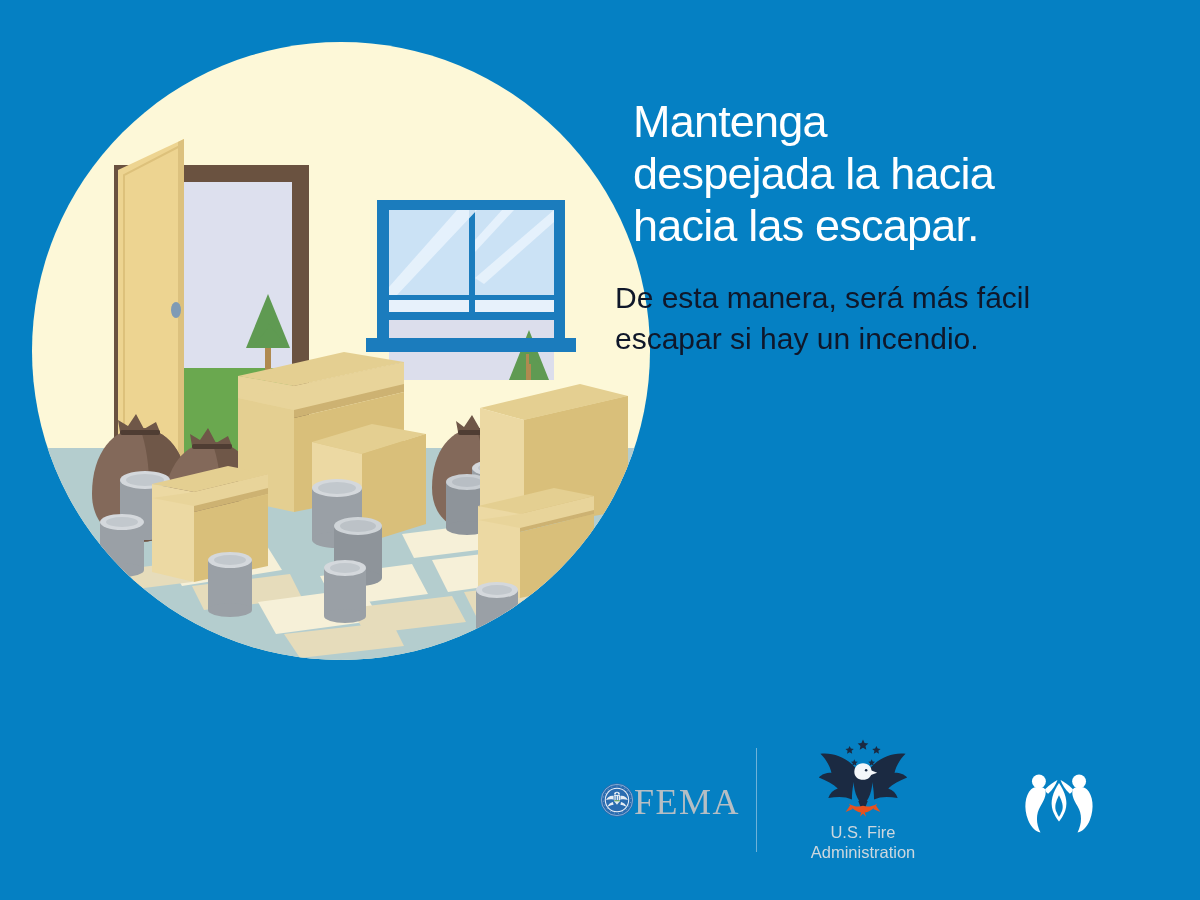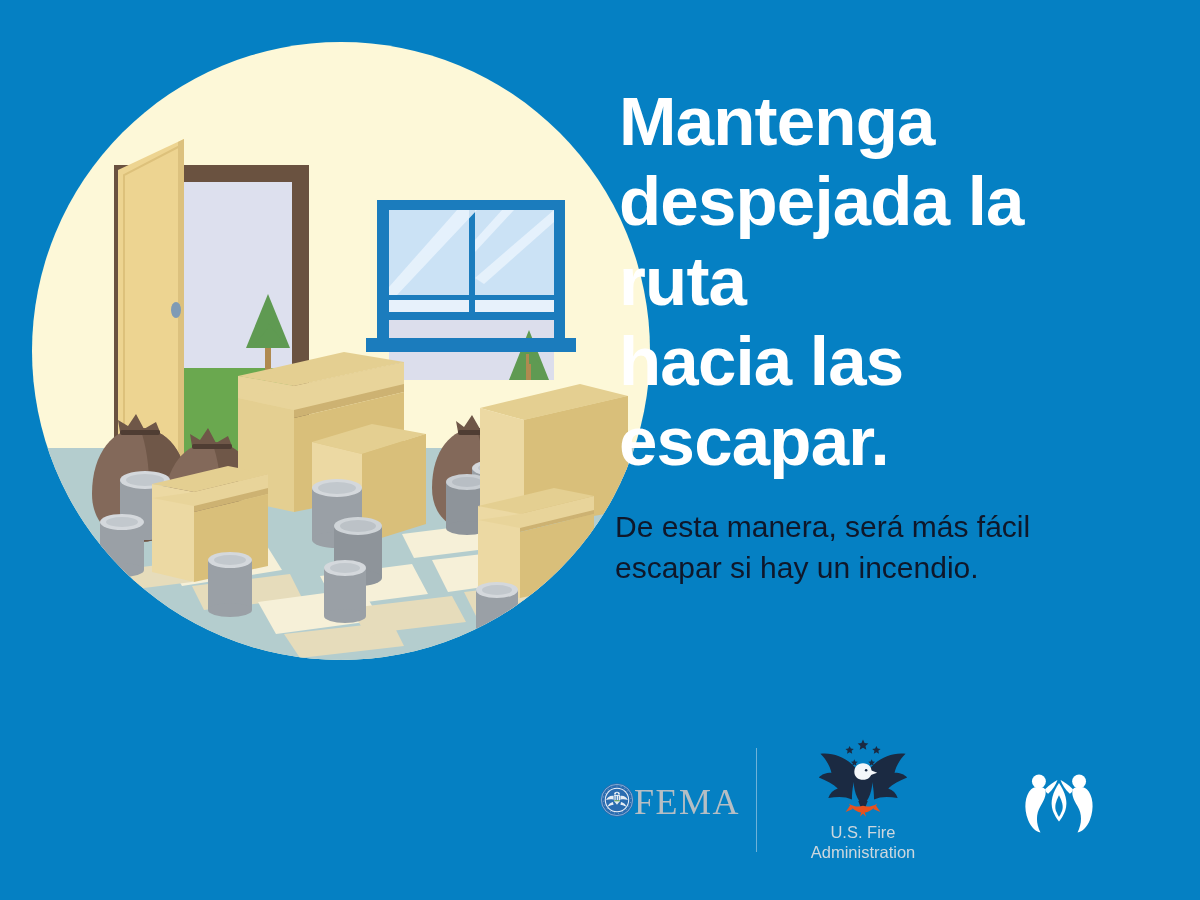--- a/index.html
+++ b/index.html
@@ -29,25 +29,25 @@
   #illustration svg { display: block; width: 100%; height: 100%; }
 
   
   #copy {
     position: absolute;
     left: 615px;
     top: 78px;
     width: 540px;
   }
   #headline {
-    margin: 4px;
+    margin: 18px;
     color: #ffffff;
     font-family: "Liberation Sans", sans-serif;
-    font-weight: bold;
-    font-size: 69px;
+    font-weight: normal;
+    font-size: 45px;
     line-height: 1.16;
     letter-spacing: -0.8px;
   }
   #subhead {
     margin: 24px 0 0 0;
     color: #0f172a;
     font-family: "Liberation Sans", sans-serif;
     font-weight: normal;
     font-size: 30px;
     line-height: 1.37;
@@ -352,21 +352,21 @@
           </g>
         </g>
 
       </g>
     </svg>
   </div>
 
   <div id="copy">
     <h1 id="headline">
       <span class="hl-line">Mantenga</span>
-      <span class="hl-line">despejada la ruta</span>
+      <span class="hl-line">despejada la hacia</span>
       <span class="hl-line">hacia las escapar.</span>
     </h1>
     <p id="subhead">
       <span class="hl-line">De esta manera, será más fácil</span>
       <span class="hl-line">escapar si hay un incendio.</span>
     </p>
   </div>
 
   <div id="logobar">
 

